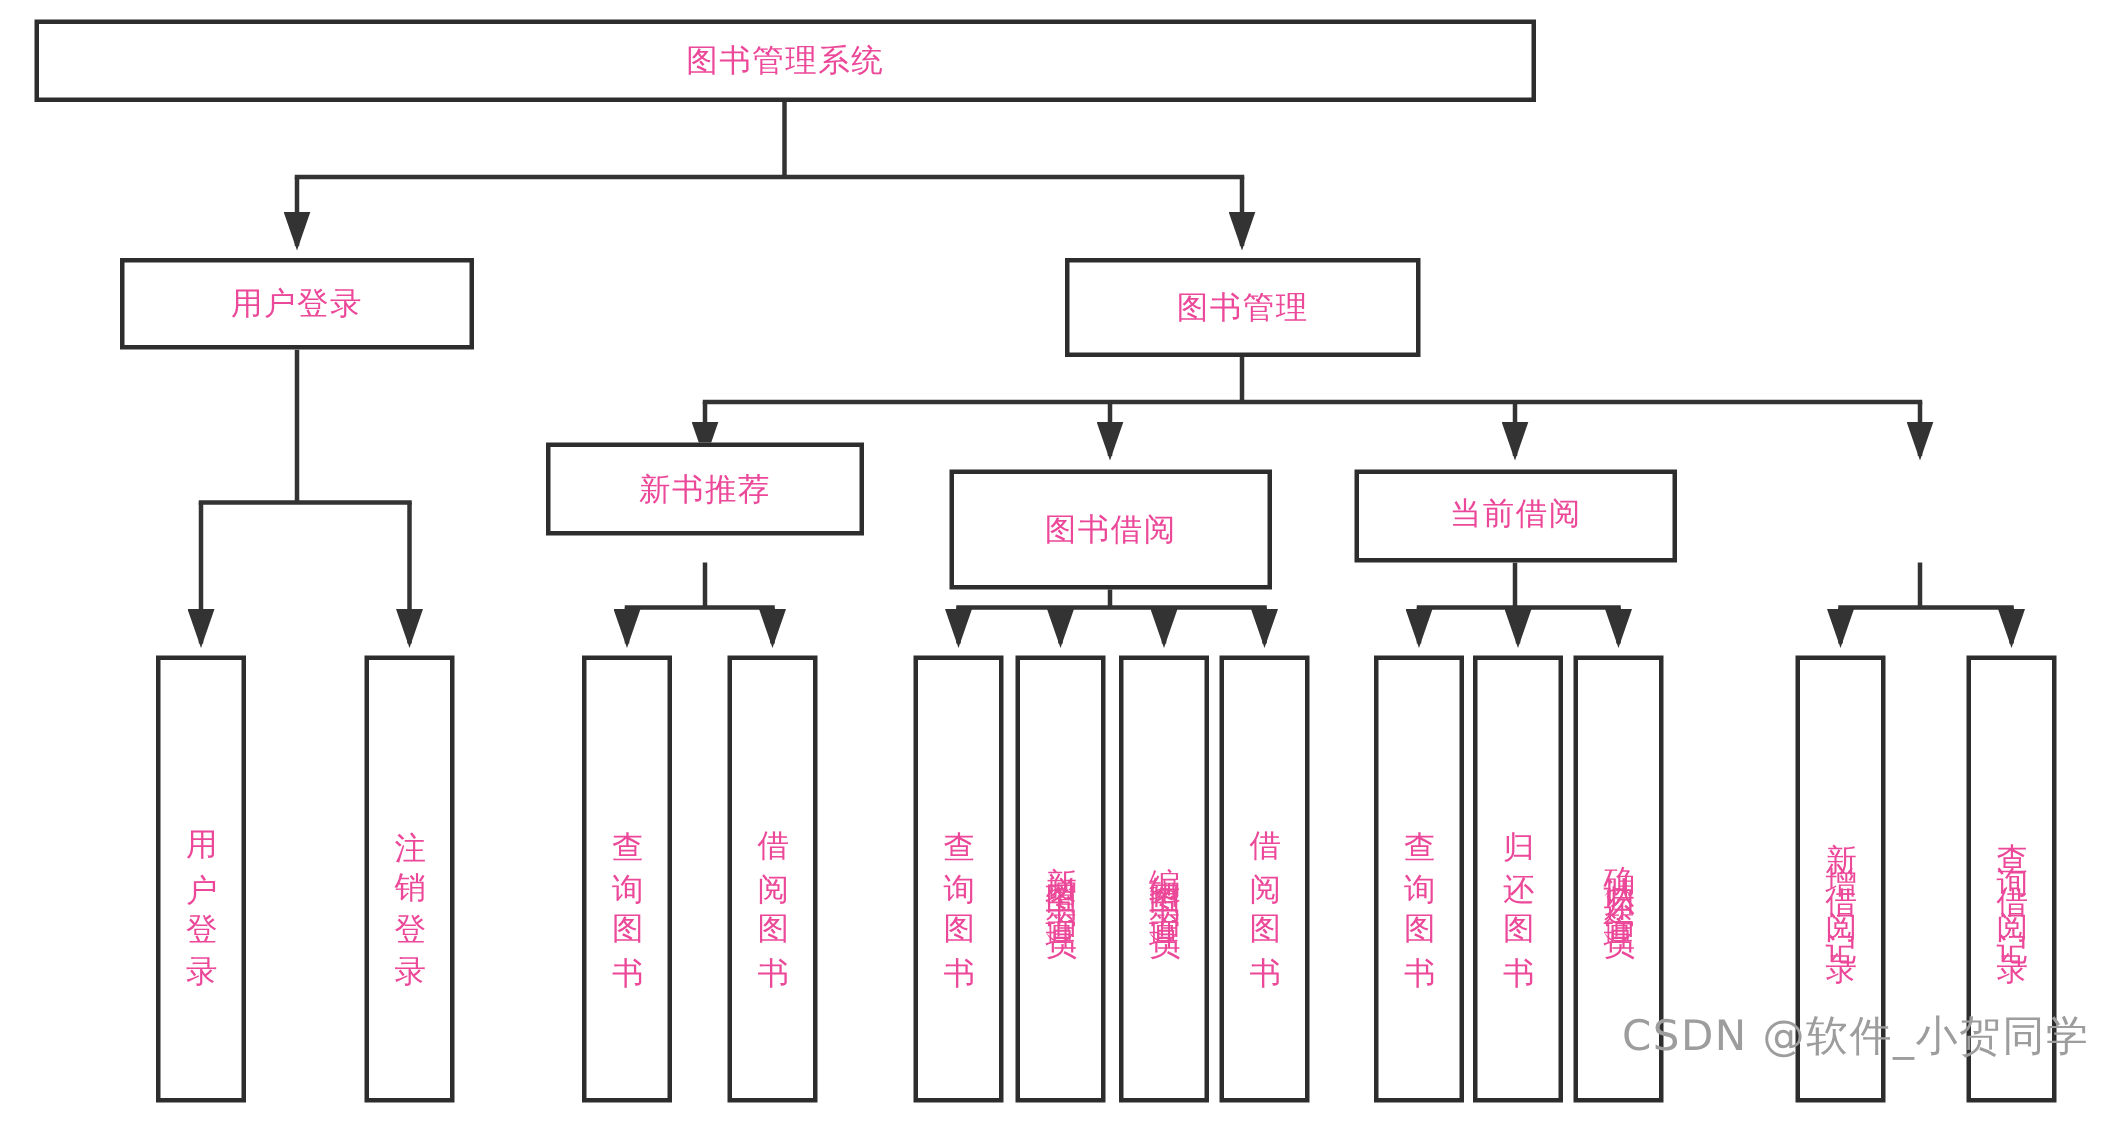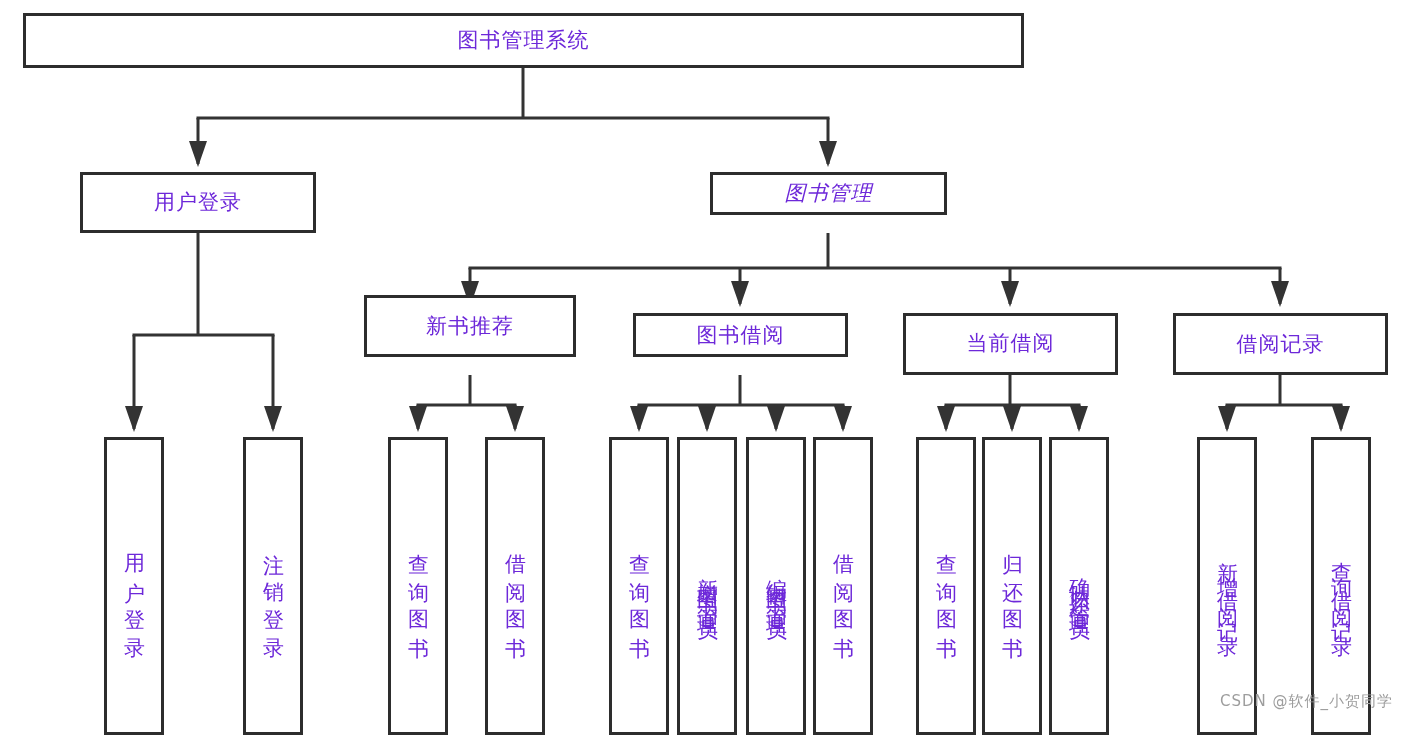--- a/index.html
+++ b/index.html
@@ -21,21 +21,21 @@
     top: 0;
     width: 1405px;
     height: 747px;
     z-index: 1;
   }
   .box {
     position: absolute;
     box-sizing: border-box;
     background: #ffffff;
     border: 3px solid #2d2d2d;
-    color: #6d28d9;
+    color: #ec4899;
     display: flex;
     align-items: center;
     justify-content: center;
     z-index: 2;
     line-height: 1;
   }
   .hbox {
     font-size: 21px;
     letter-spacing: 1px;
     white-space: nowrap;
@@ -45,22 +45,22 @@
     text-orientation: mixed;
     font-size: 21px;
     white-space: nowrap;
   }
   .sp4 { letter-spacing: 28px; text-indent: 14px; }
   .sp6 { letter-spacing: 15px; text-indent: 8px; }
   .sp9 { letter-spacing: 6px;  text-indent: 3px; }
   .watermark {
     position: absolute;
     right: 12px;
-    top: 692px;
-    font-size: 15px;
+    top: 672px;
+    font-size: 28px;
     color: #9d9d9d;
     z-index: 3;
     white-space: nowrap;
     letter-spacing: 1px;
   }
 </style>
 </head>
 <body>
 
 <div id="canvas">
@@ -111,26 +111,25 @@
       <path d="M1280,375 V405"></path>
       <path d="M1225.5,405 H1342.5"></path>
       <path d="M1227,405 V429" marker-end="url(#arrow)"></path>
       <path d="M1341,405 V429" marker-end="url(#arrow)"></path>
     </g>
   </svg>
 
   <div class="box hbox" style="left:23px; top:13px; width:1001px; height:55px;">图书管理系统</div>
 
   <div class="box hbox" style="left:80px; top:172px; width:236px; height:61px;">用户登录</div>
-  <div class="box hbox" style="left:710px; top:172px; width:237px; height:43px;font-style:italic;">图书管理</div>
+  <div class="box hbox" style="left:710px; top:172px; width:237px; height:66px;">图书管理</div>
 
   <div class="box hbox" style="left:364px; top:295px; width:212px; height:62px;">新书推荐</div>
-  <div class="box hbox" style="left:633px; top:313px; width:215px; height:44px;">图书借阅</div>
+  <div class="box hbox" style="left:633px; top:313px; width:215px; height:80px;">图书借阅</div>
   <div class="box hbox" style="left:903px; top:313px; width:215px; height:62px;font-family:Liberation Mono, monospace;">当前借阅</div>
-  <div class="box hbox" style="left:1173px; top:313px; width:215px; height:62px;">借阅记录</div>
 
   <div class="box vbox sp4" style="left:104px; top:437px; width:60px; height:298px;">用户登录</div>
   <div class="box vbox sp4" style="left:243px; top:437px; width:60px; height:298px;">注销登录</div>
 
   <div class="box vbox sp4" style="left:388px; top:437px; width:60px; height:298px;">查询图书</div>
   <div class="box vbox sp4" style="left:485px; top:437px; width:60px; height:298px;">借阅图书</div>
 
   <div class="box vbox sp4" style="left:609px; top:437px; width:60px; height:298px;">查询图书</div>
   <div class="box vbox sp9" style="left:677px; top:437px; width:60px; height:298px;">新增图书（管理员）</div>
   <div class="box vbox sp9" style="left:746px; top:437px; width:60px; height:298px;">编辑图书（管理员）</div>

